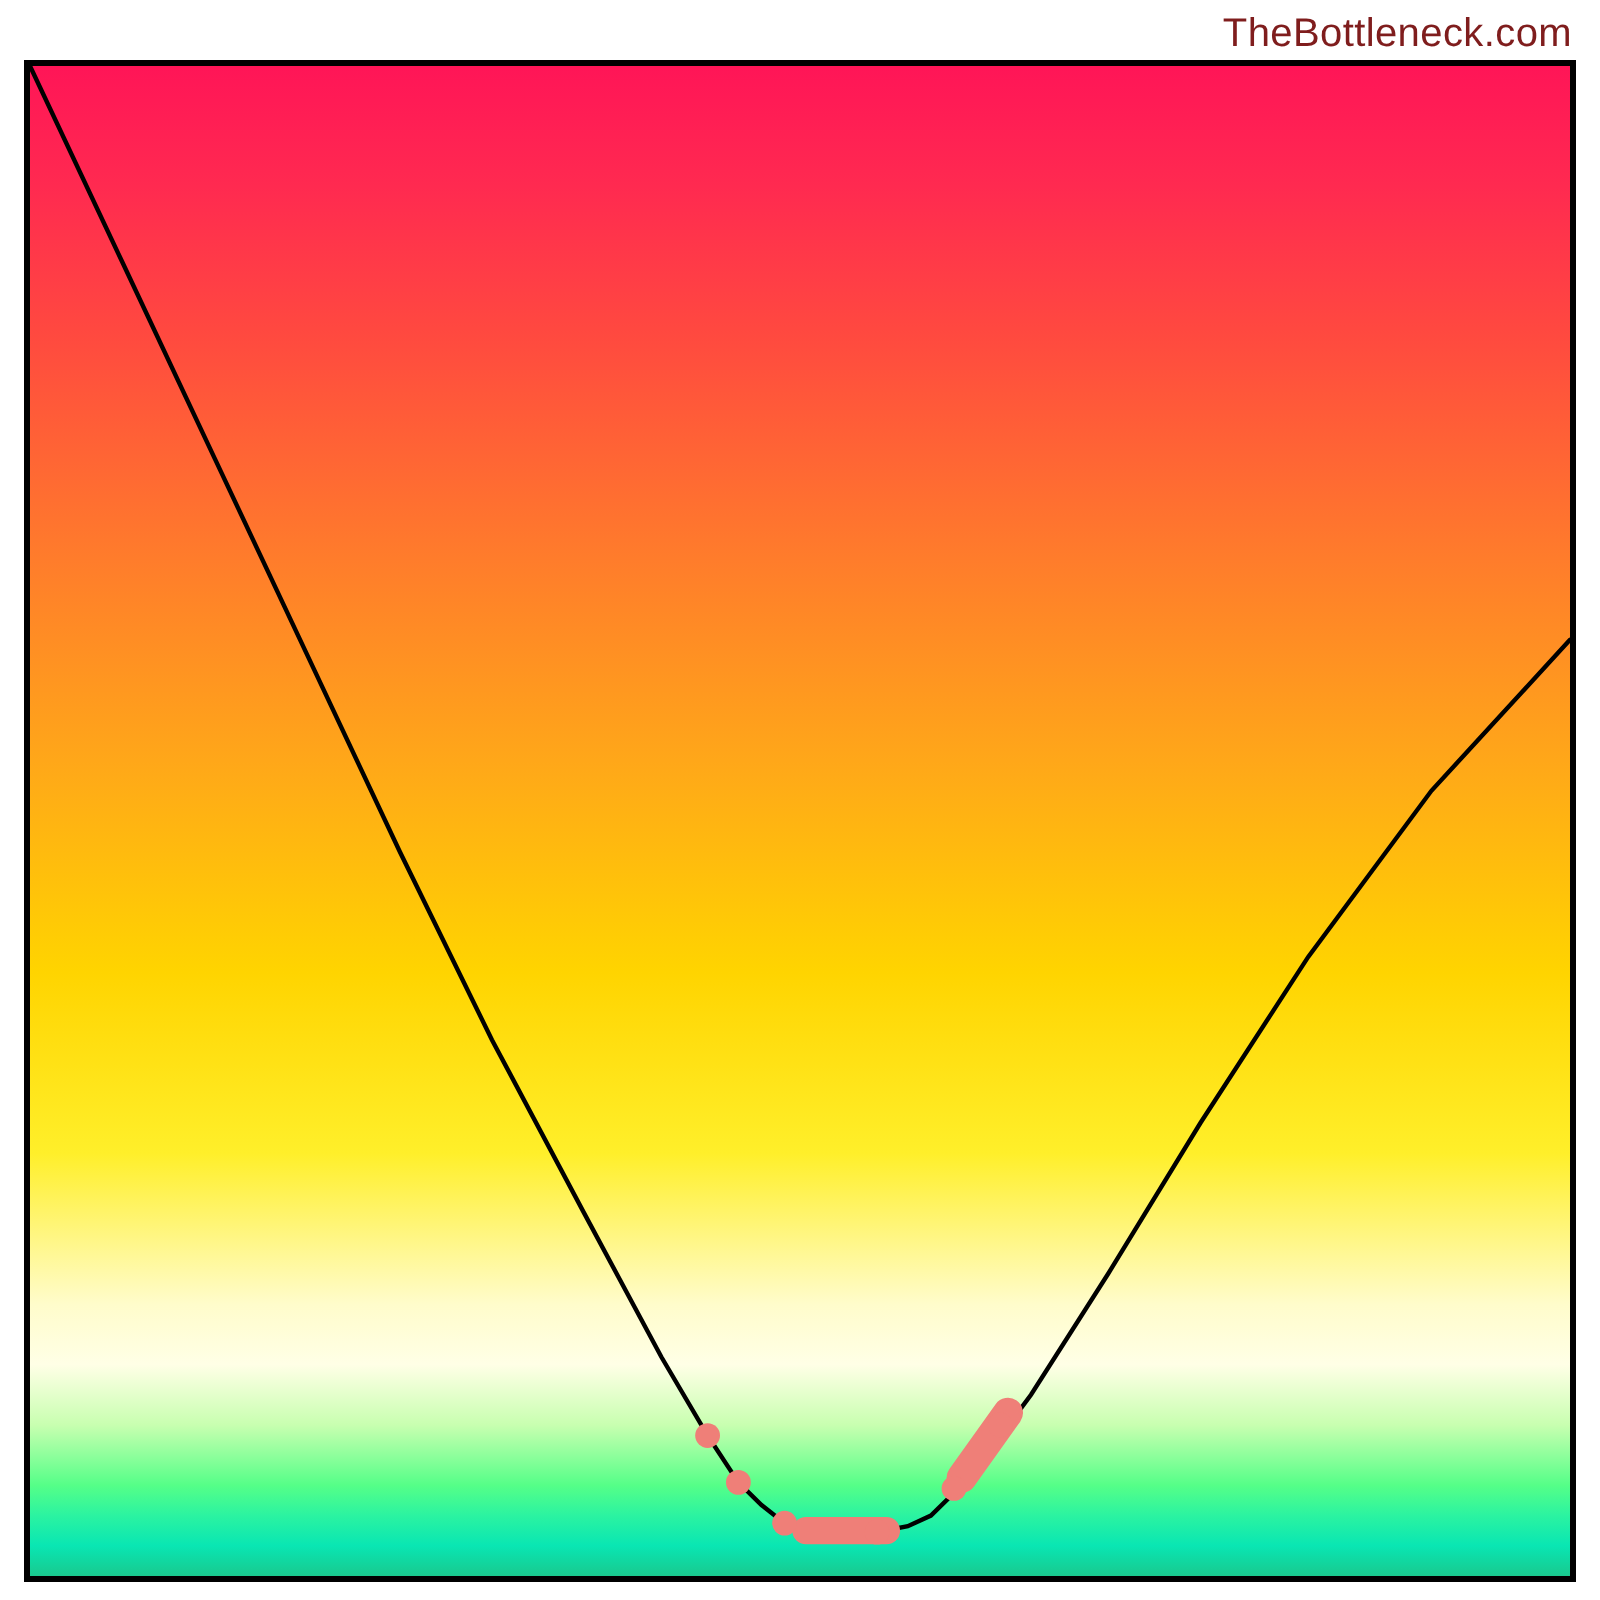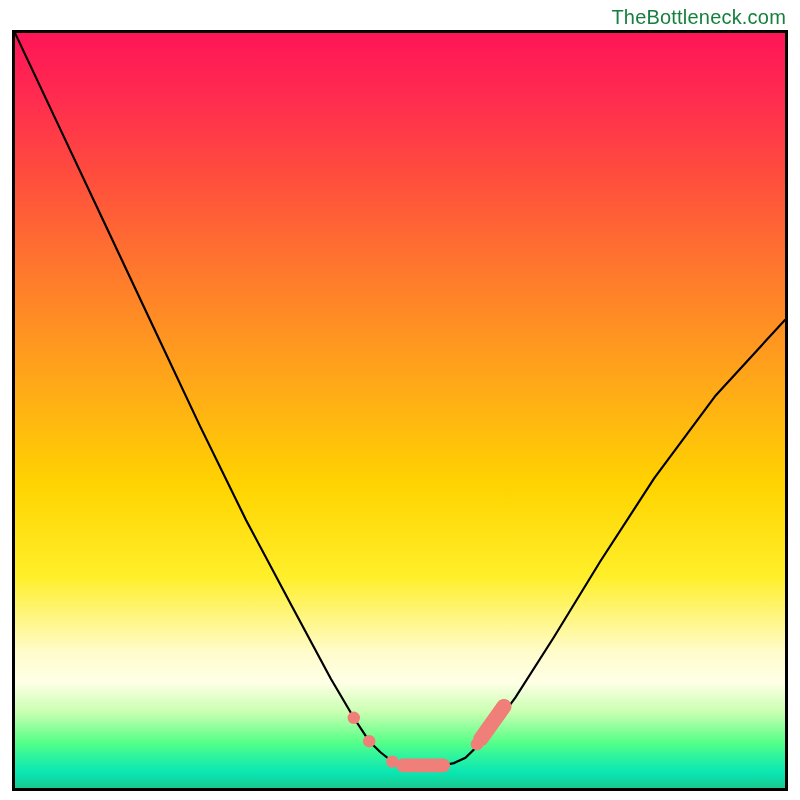--- a/index.html
+++ b/index.html
@@ -53,21 +53,21 @@
     top: 33px;
     width: 770px;
     height: 755px;
   }
 
   .attribution {
     position: absolute;
     top: 6px;
     right: 14px;
     font-size: 20px;
-    color: #15803d;
+    color: #7f1d1d;
     font-weight: 500;
     letter-spacing: 0.2px;
   }
 
   .curve {
     fill: none;
     stroke: #000000;
     stroke-width: 2.2;
     stroke-linecap: round;
   }

